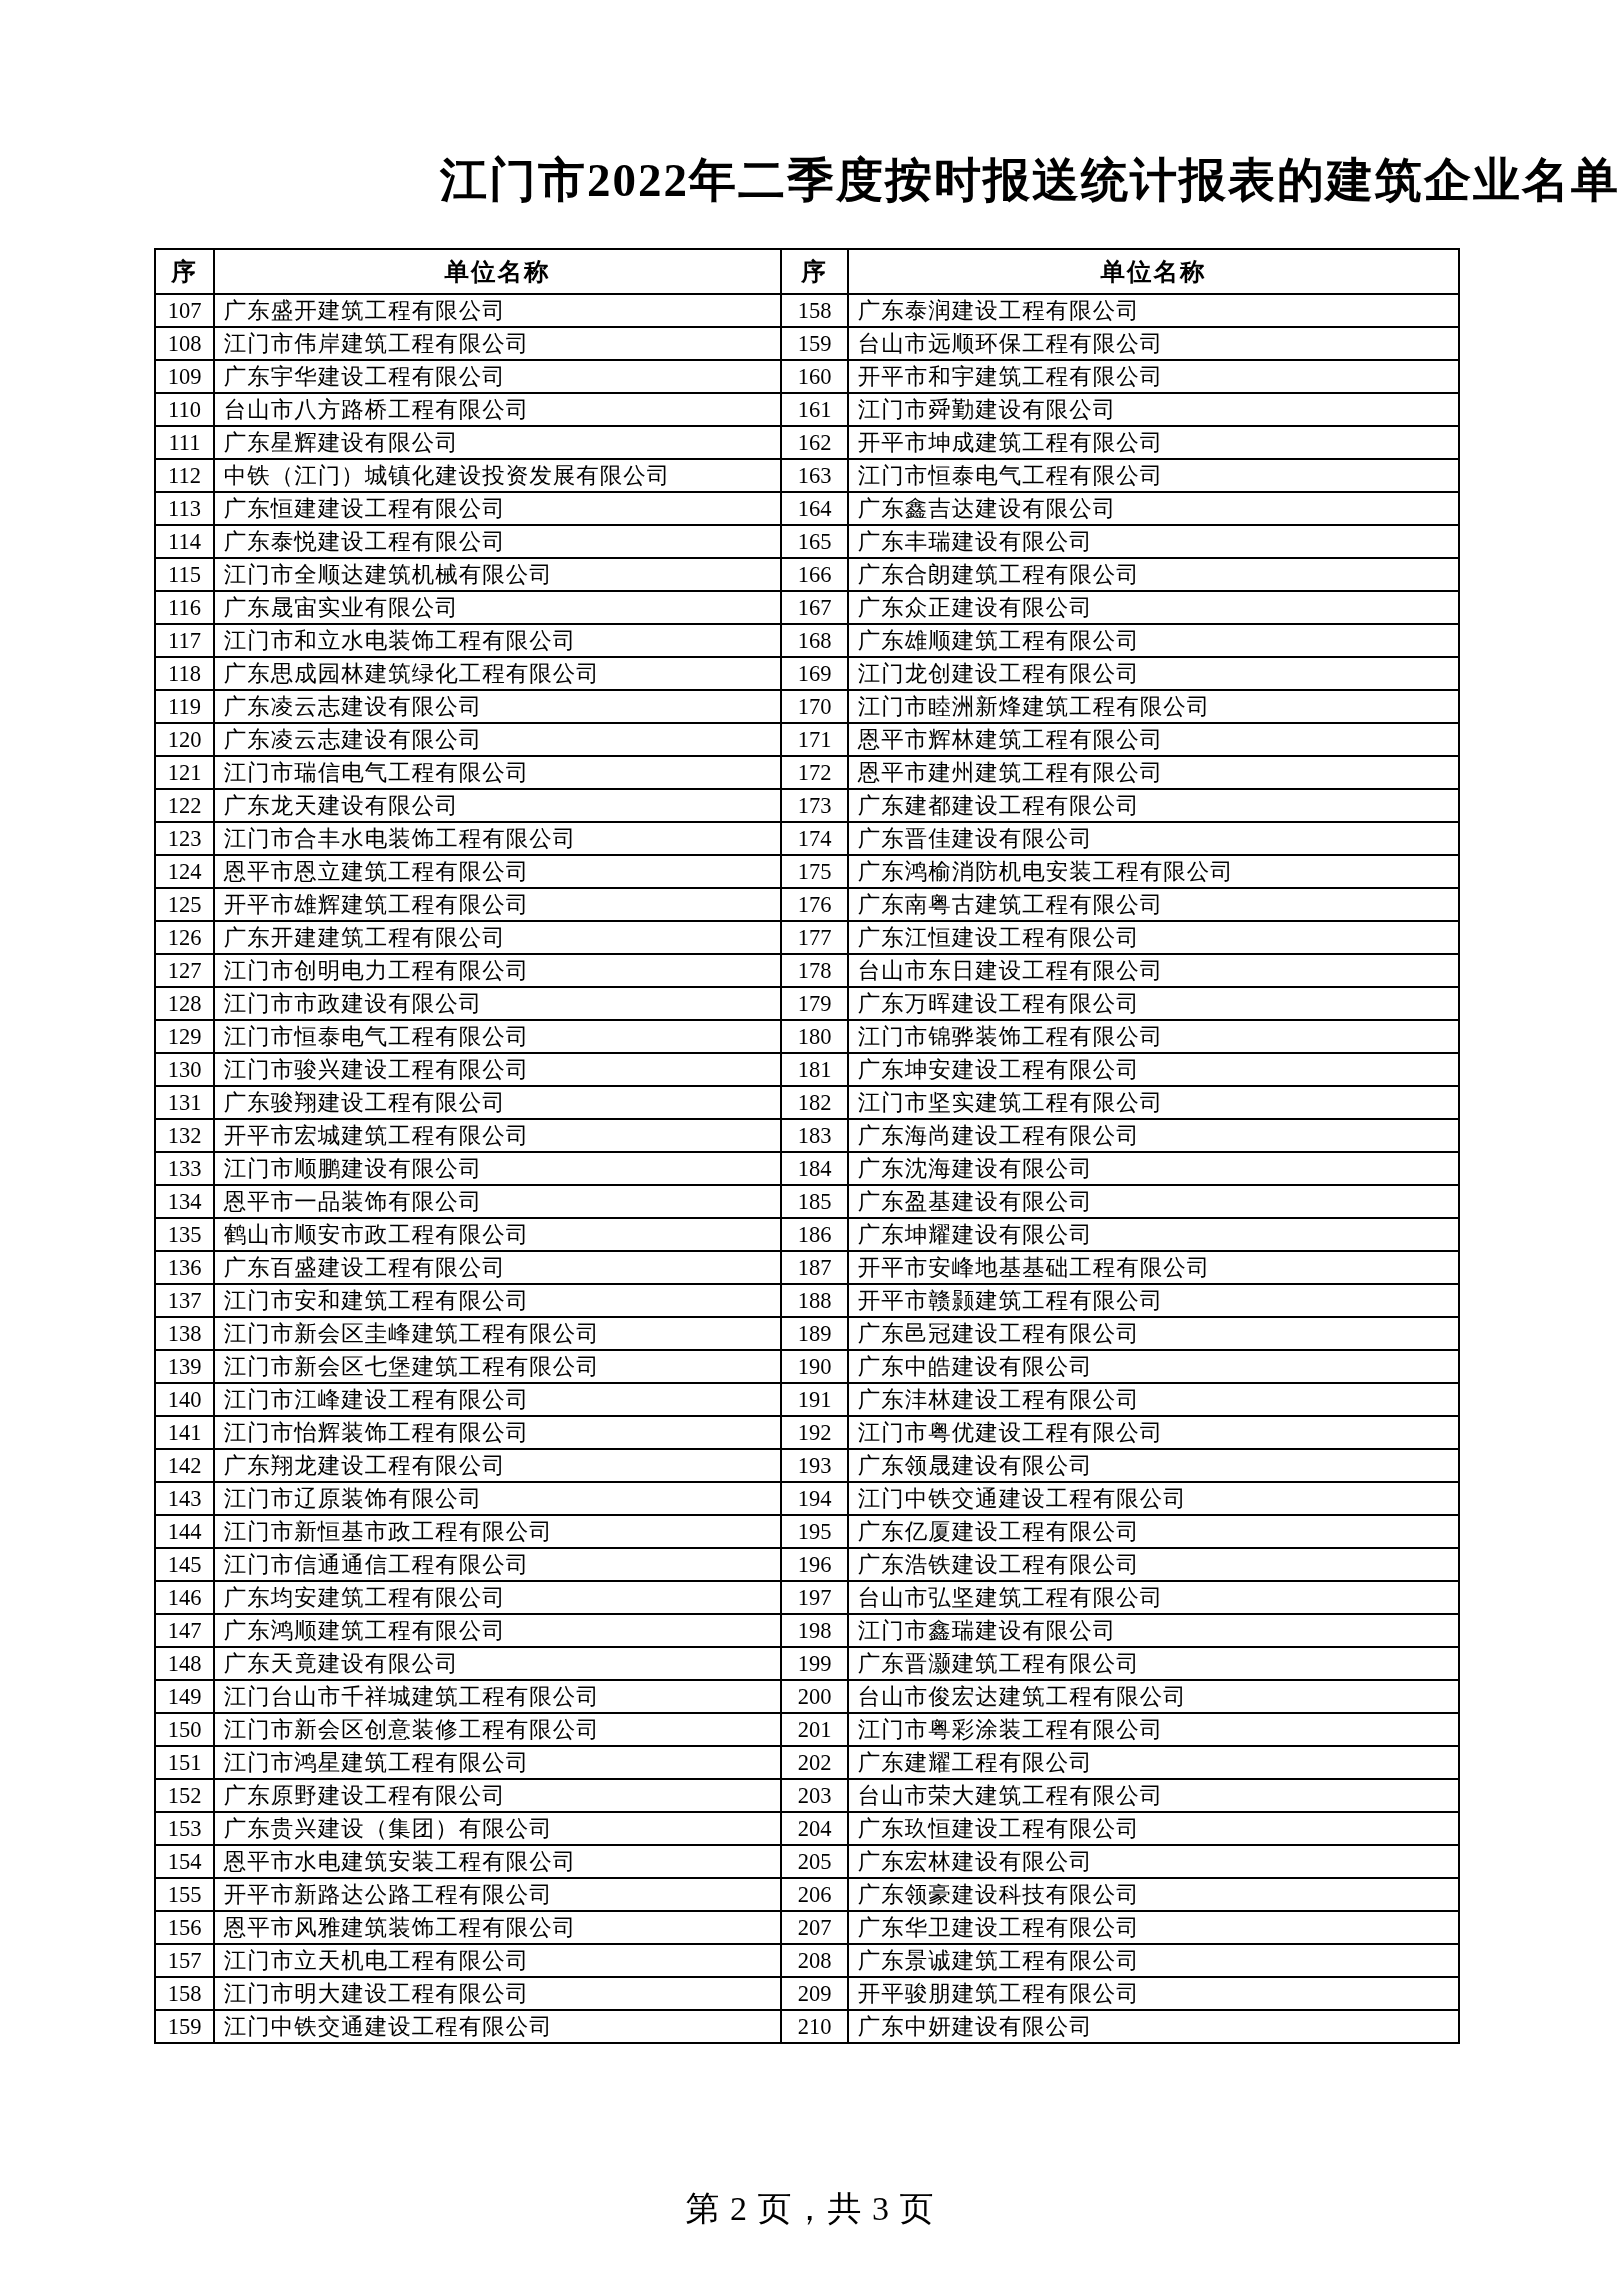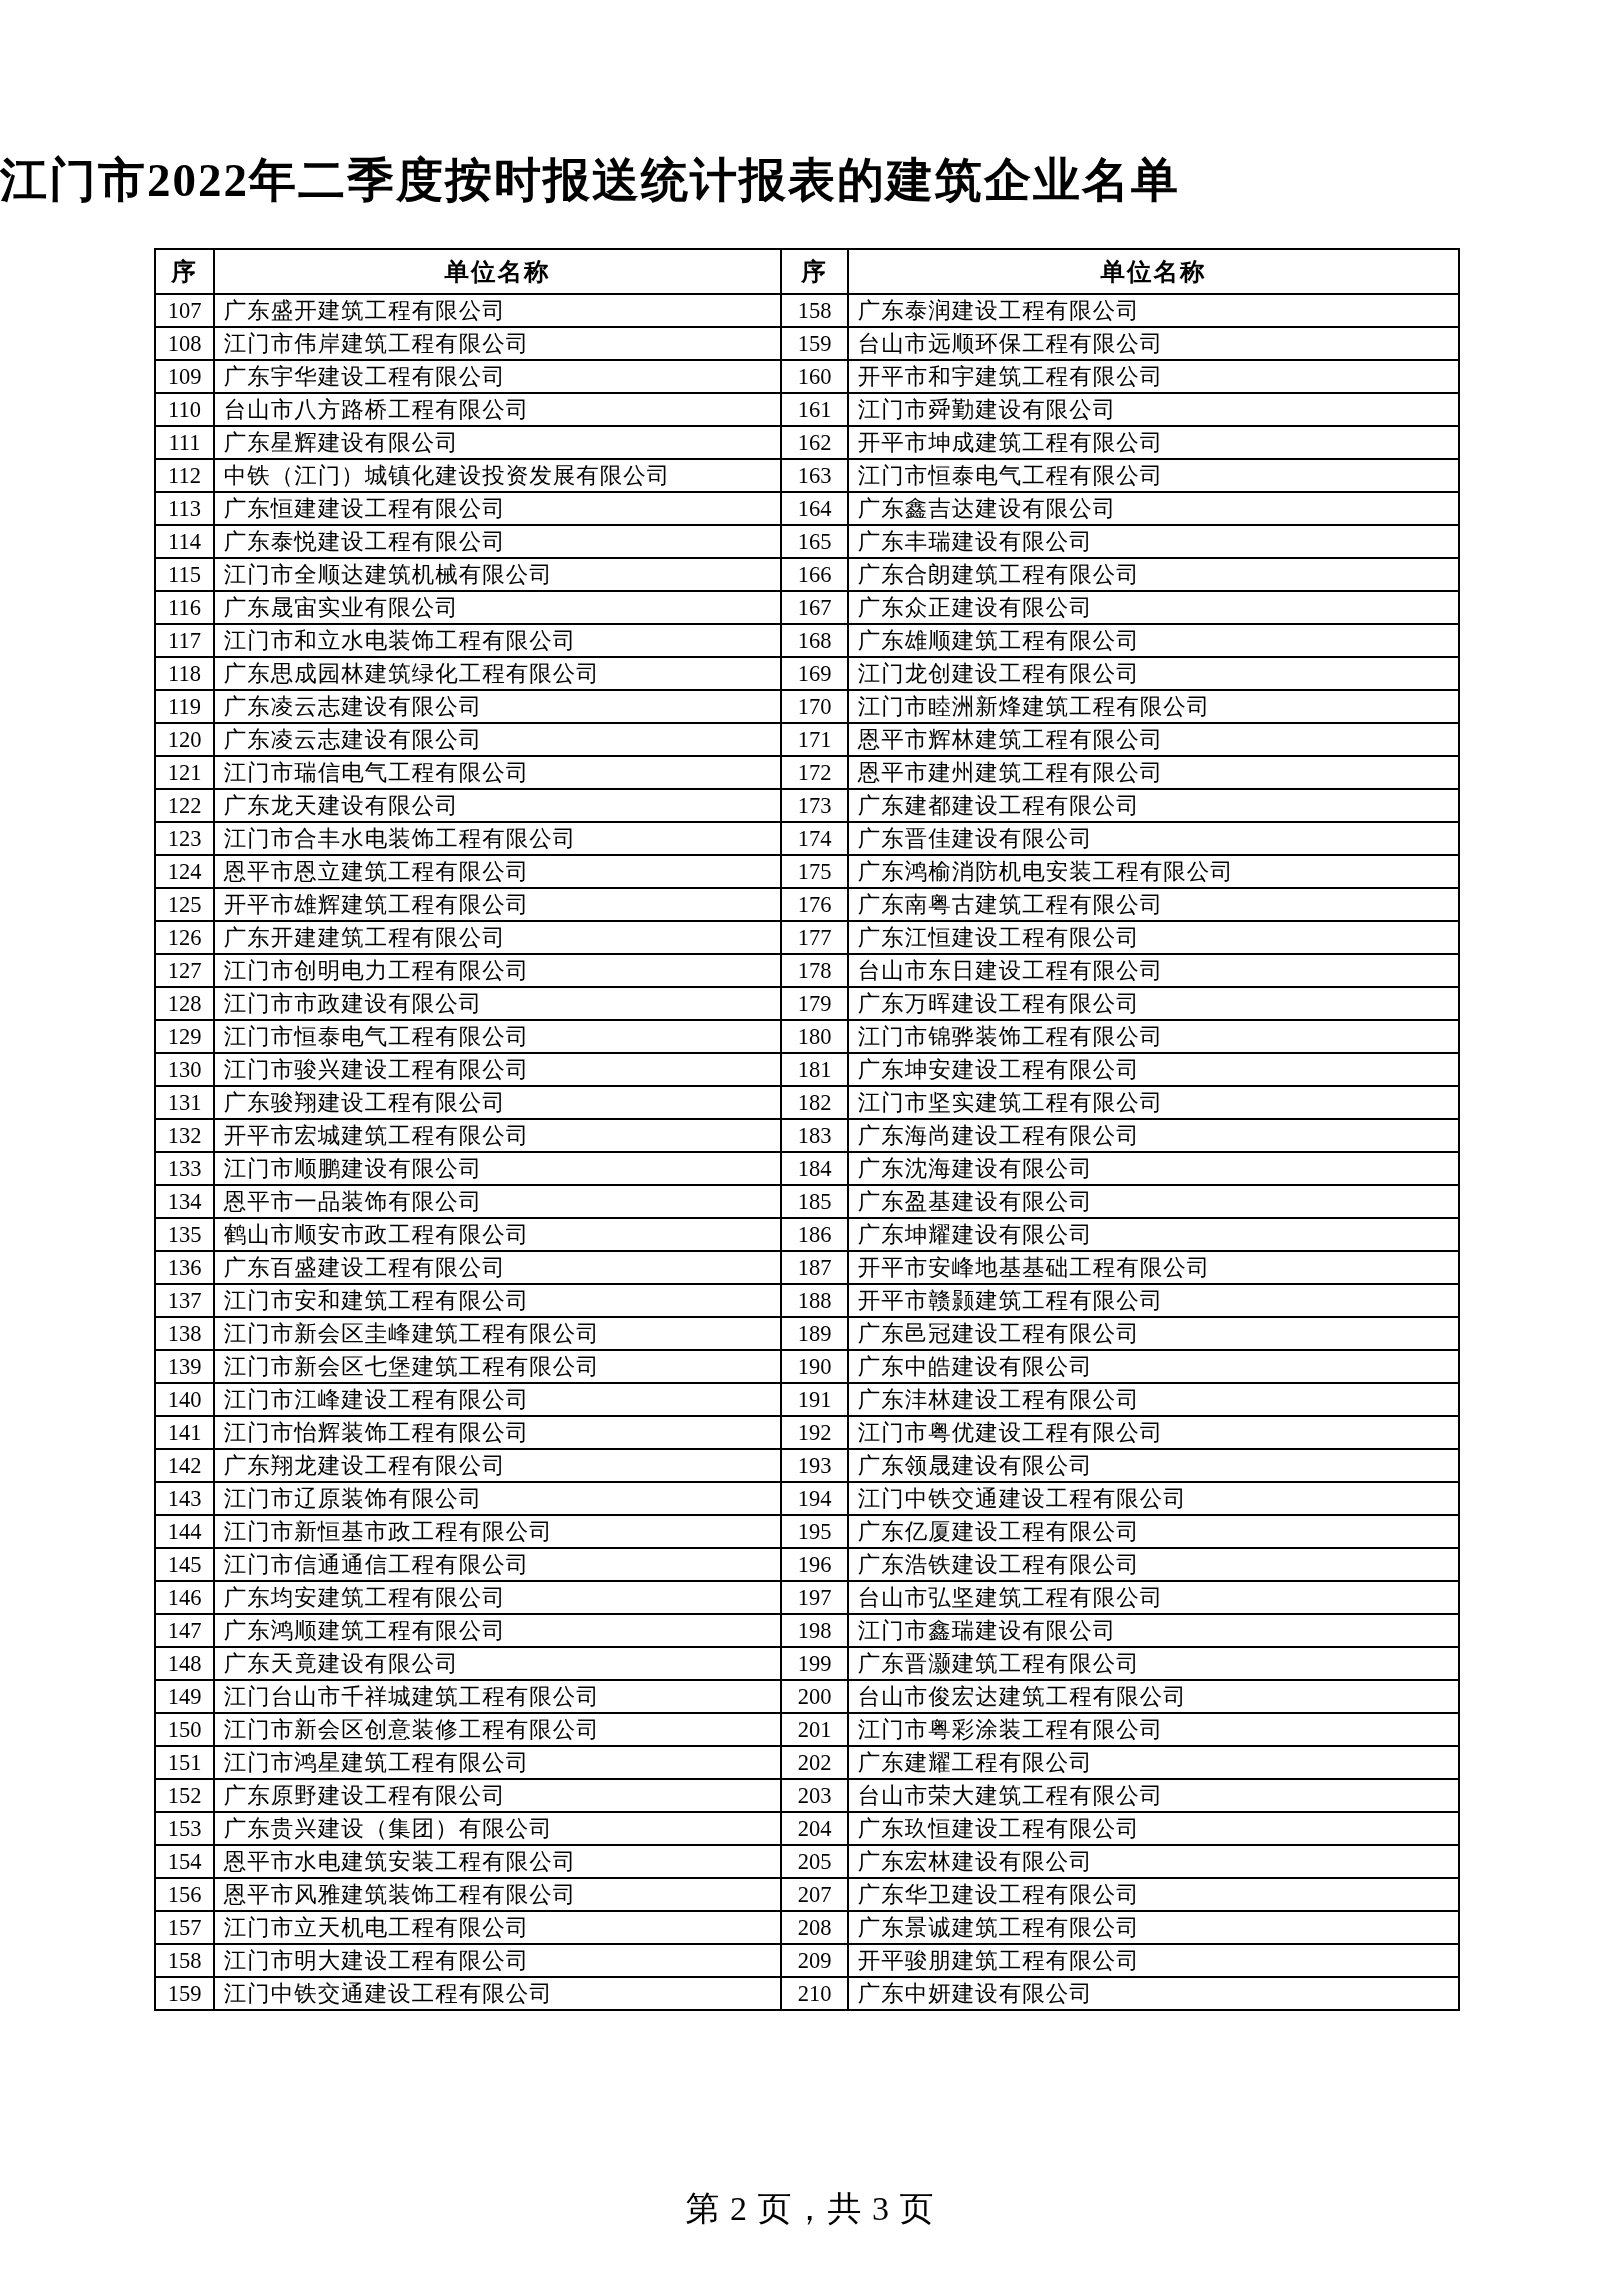--- a/index.html
+++ b/index.html
@@ -6,21 +6,21 @@
   html, body { background: #ffffff; }
   body {
     width: 1620px; height: 2293px;
     position: relative;
     font-family: "Liberation Serif", "DejaVu Serif", serif;
     color: #000;
   }
   .title {
     position: absolute;
     top: 149px; left: 0; width: 100%;
-    text-align: left;
+    text-align: right;
     font-size: 47px;
     font-weight: bold;
     letter-spacing: 2px;
     white-space: nowrap;
   }
   table.roster {
     position: absolute;
     left: 154px; top: 248px;
     width: 1303px;
     border-collapse: collapse;
@@ -359,20 +359,26 @@
         <td class="no">204</td>
         <td class="nm">广东玖恒建设工程有限公司</td>
       </tr>
       <tr>
         <td class="no">154</td>
         <td class="nm">恩平市水电建筑安装工程有限公司</td>
         <td class="no">205</td>
         <td class="nm">广东宏林建设有限公司</td>
       </tr>
       <tr>
+        <td class="no">155</td>
+        <td class="nm">开平市新路达公路工程有限公司</td>
+        <td class="no">206</td>
+        <td class="nm">广东领豪建设科技有限公司</td>
+      </tr>
+      <tr>
         <td class="no">156</td>
         <td class="nm">恩平市风雅建筑装饰工程有限公司</td>
         <td class="no">207</td>
         <td class="nm">广东华卫建设工程有限公司</td>
       </tr>
       <tr>
         <td class="no">157</td>
         <td class="nm">江门市立天机电工程有限公司</td>
         <td class="no">208</td>
         <td class="nm">广东景诚建筑工程有限公司</td>

